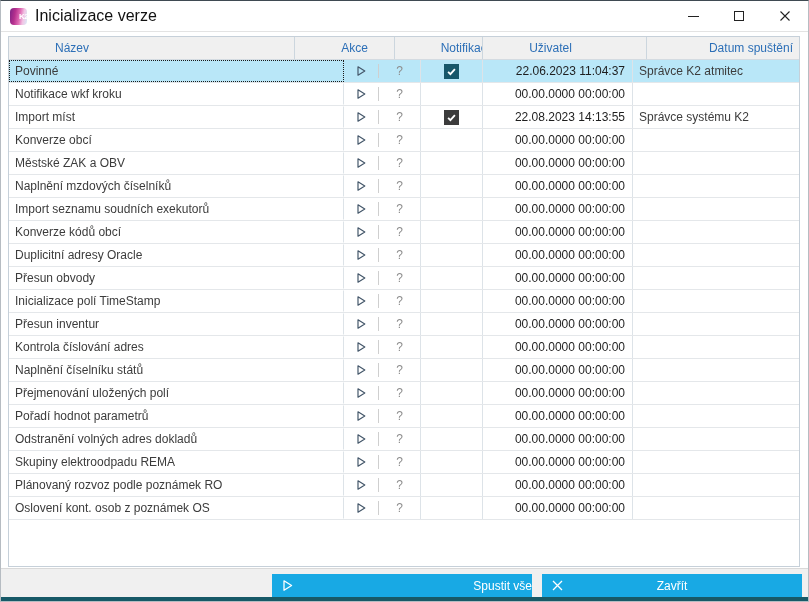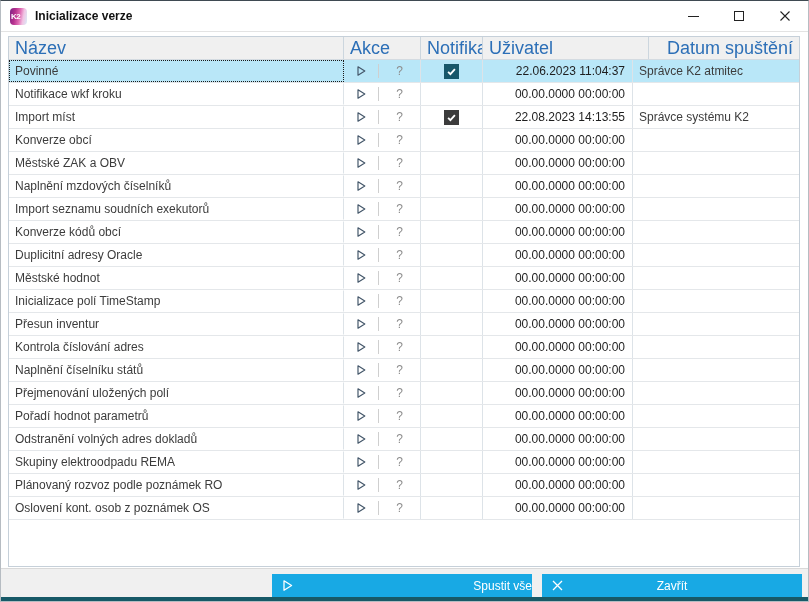--- a/index.html
+++ b/index.html
@@ -10,36 +10,36 @@
   }
   
   .titlebar{
     position:absolute;left:0;top:0;right:0;height:30px;background:#ffffff;
     border-bottom:1px solid #e3e3e3;display:flex;align-items:center;
   }
   .app-badge{
     width:17px;height:17px;margin-left:9px;border-radius:4px;
     background:linear-gradient(100deg,#7d2386 0%,#b5308d 30%,#e06bb4 55%,#f2c4e4 75%,#d9ecf8 100%);
     color:#ffffff;font-size:8px;font-weight:bold;display:flex;align-items:center;
-    justify-content:flex-start;padding-left:1px;box-sizing:border-box;letter-spacing:-0.5px;
-  }
-  .title-text{margin-left:8px;font-size:12px;color:#111;font-weight:bold;}
+    justify-content:flex-start;padding-left:9px;box-sizing:border-box;letter-spacing:-0.5px;
+  }
+  .title-text{margin-left:8px;font-size:16px;color:#111;}
   .win-controls{position:absolute;right:0;top:0;height:30px;display:flex;}
   .win-btn{width:46px;height:30px;display:flex;align-items:center;justify-content:center;cursor:default;}
   .glyph-min{width:11px;height:1px;background:#222;}
   .glyph-max{width:10px;height:10px;border:1px solid #222;box-sizing:border-box;}
   
   .grid{
     position:absolute;left:7px;top:35px;width:792px;height:531px;box-sizing:border-box;
     background:#ffffff;border:1px solid #c6d0d9;
   }
   .hdr{display:flex;height:22px;background:#f0f0f0;border-bottom:1px solid #d4dbe1;}
   .hdr-cell{
-    box-sizing:border-box;font-size:18px;color:#2c6fb7;display:flex;align-items:center;
-    padding:8px 6px;border-right:1px solid #ccd6de;white-space:nowrap;overflow:hidden;
+    box-sizing:border-box;font-size:12px;color:#2c6fb7;display:flex;align-items:center;
+    padding:8px 6px;border-right:1px solid #ccd6de;white-space:nowrap;overflow:hidden;margin-left:40px;
   }
   .hdr-cell:last-child{border-right:none;}
   .row{display:flex;height:22px;border-bottom:1px solid #e4e7ea;background:#ffffff;}
   .cell{
     box-sizing:border-box;display:flex;align-items:center;font-size:12px;color:#3c3c3c;
     border-right:1px solid #dde3e8;white-space:nowrap;overflow:hidden;
   }
   .c-name{width:335px;padding:0 5px;border:1px solid transparent;border-right:1px solid #dde3e8;}
   .c-akce{width:77px;padding:0;justify-content:flex-start;}
   .c-done{width:62px;justify-content:center;}
@@ -285,21 +285,21 @@
       <button class="act help">?</button>
     </div>
     <div class="cell c-done">
       
     </div>
     <div class="cell c-date">00.00.0000 00:00:00</div>
     <div class="cell c-user"></div>
   </div>
         <div class="row">
     <div class="cell c-name">
-      <span class="name-text">Městské hodnot</span>
+      <span class="name-text">Přesun obvody</span>
     </div>
     <div class="cell c-akce">
       <button class="act play">
         <svg width="12" height="12" viewBox="0 0 12 12">
           <path d="M3 1.8 L9.8 6 L3 10.2 Z" fill="none" stroke="#44576a" stroke-width="1.2" stroke-linejoin="round"></path>
         </svg>
       </button>
       <span class="act-div"></span>
       <button class="act help">?</button>
     </div>

